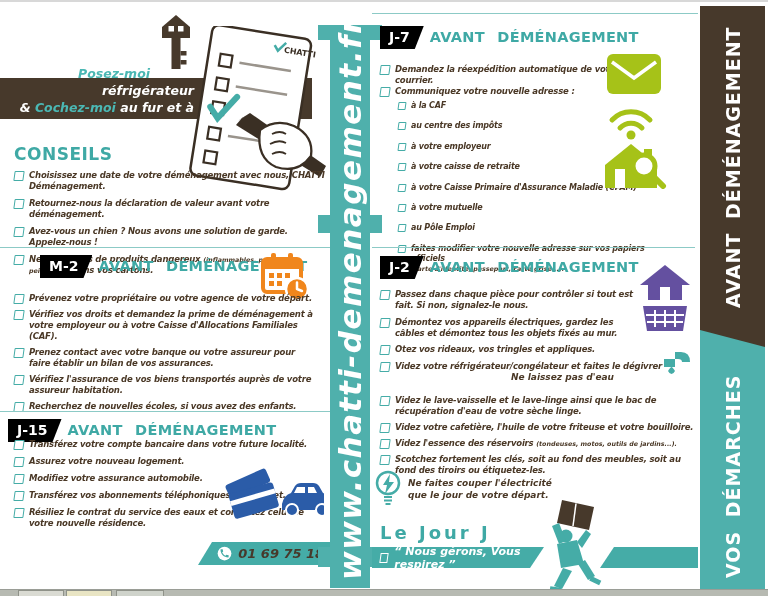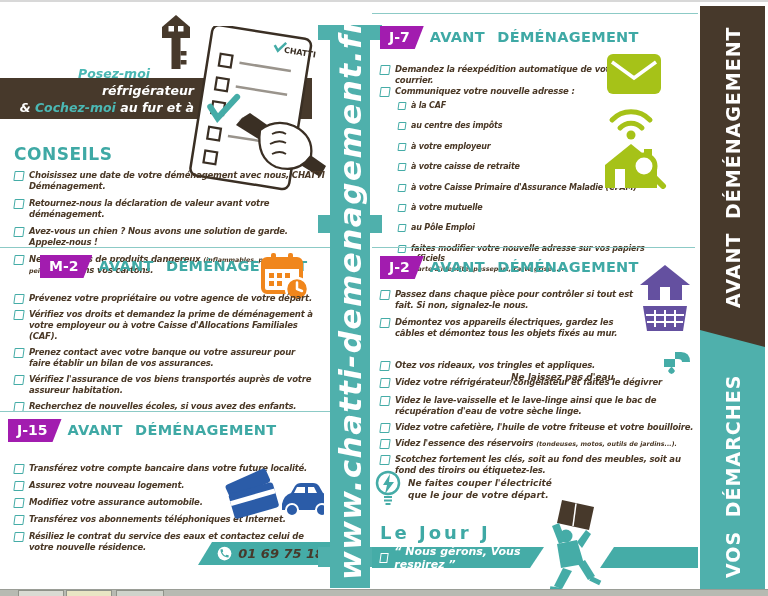--- a/index.html
+++ b/index.html
@@ -9,49 +9,49 @@
   .topborder{left:0;top:0;width:768px;height:2px;background:#d8d8d8;}
   
   .items{list-style:none;margin:0;padding:0;display:flex;flex-direction:column;}
   .items li{display:flex;gap:5px;font-weight:bold;font-style:italic;
             font-size:8.5px;letter-spacing:-0.2px;line-height:1.3;color:#4a3826;}
   .cb{flex:0 0 auto;width:8px;height:8px;border:1.6px solid #45aca7;background:#fff;
       transform:skewX(-8deg);margin-top:1px;border-radius:1px;}
   .cb.small{width:6px;height:6px;border-width:1.4px;}
   .sm{font-size:6.3px;letter-spacing:0;}
   .sec-head{display:flex;align-items:flex-start;gap:6px;}
-  .tab{display:inline-block;background:#a21caf;color:#fff;font-weight:bold;font-size:14px;
+  .tab{display:inline-block;background:#000000;color:#fff;font-weight:bold;font-size:14px;
        padding:3px 14px 4px 9px;clip-path:polygon(0 0,100% 0,calc(100% - 9px) 100%,0 100%);}
   .sec-title{color:#3fa9a5;font-weight:bold;font-size:14.5px;letter-spacing:.3px;
              word-spacing:7px;padding-top:3px;}
   .hline{height:1px;background:#8ccac6;}
   .vlabel{white-space:nowrap;transform:rotate(-90deg);transform-origin:left top;
           font-weight:bold;color:#fff;}
   
   .fridge-banner{left:0;top:78px;width:312px;height:41px;background:#47392b;
                  display:flex;flex-direction:column;justify-content:center;
                  padding-right:118px;box-sizing:border-box;text-align:right;
                  font-weight:bold;font-style:italic;font-size:12.5px;color:#fff;line-height:17px;}
   .accent{color:#4bb8b4;}
   .conseils-title{left:14px;top:144px;color:#3fa9a5;font-weight:bold;font-size:17px;letter-spacing:.5px;}
   .conseils-list{left:14px;top:170px;width:312px;gap:6px;}
   .m2-list{left:14px;top:293px;width:302px;gap:5px;}
-  .j15-list{left:14px;top:463px;width:310px;gap:6px;}
+  .j15-list{left:14px;top:439px;width:310px;gap:6px;}
   .phone-banner{left:198px;top:542px;width:168px;height:23px;background:#45aca7;
                 clip-path:polygon(14px 0,100% 0,100% 100%,0 100%);
                 display:flex;align-items:center;justify-content:center;gap:6px;
                 font-weight:bold;font-style:italic;font-size:13px;color:#47392b;}
   
   .midrail{left:330px;top:25px;width:40px;height:563px;background:#4fb0ac;}
   .railtab{background:#4fb0ac;left:318px;width:64px;}
   
   .j7-sub{left:398px;top:101px;width:280px;gap:10px;}
   .j7-sub li{font-size:8px;}
   .j2-listA{left:380px;top:289px;width:262px;gap:6px;}
-  .j2-listB{left:380px;top:360px;width:300px;gap:6px;}
+  .j2-listB{left:380px;top:344px;width:300px;gap:6px;}
   .j2-listC{left:380px;top:395px;width:316px;gap:5px;}
   .waternote{left:470px;top:372px;width:185px;text-align:center;
              font-weight:bold;font-style:italic;font-size:9px;color:#4a3826;}
   .bulbnote{left:408px;top:477px;font-weight:bold;font-style:italic;font-size:9px;
             line-height:1.35;color:#4a3826;}
   .jourj-title{left:380px;top:522px;color:#3fa9a5;font-weight:bold;font-size:18px;letter-spacing:3px;}
   .jour-banner-l{left:372px;top:547px;width:172px;height:21px;background:#45aca7;
                  clip-path:polygon(0 0,100% 0,calc(100% - 14px) 100%,0 100%);
                  display:flex;align-items:center;gap:6px;padding-left:8px;box-sizing:border-box;}
   .jour-banner-r{left:600px;top:547px;width:98px;height:21px;background:#45aca7;

